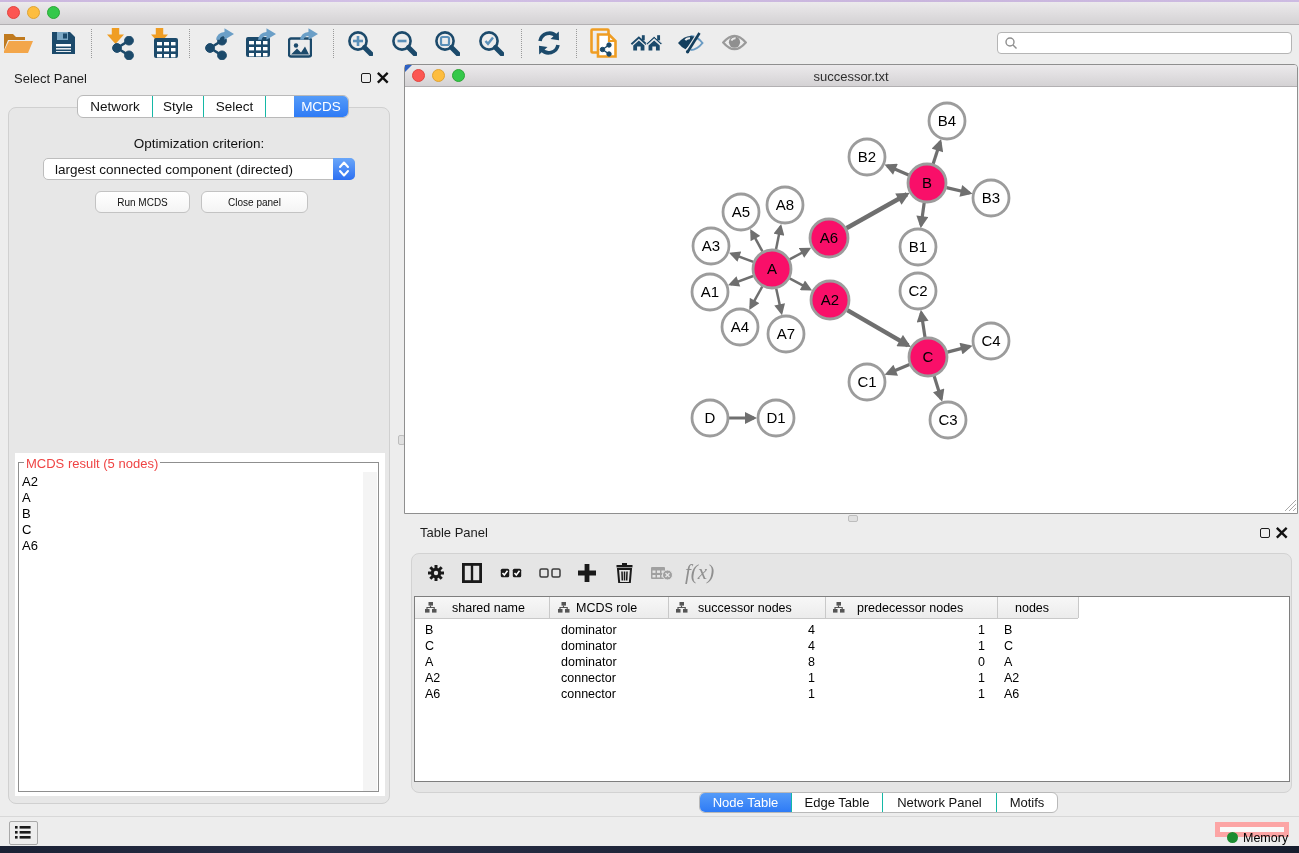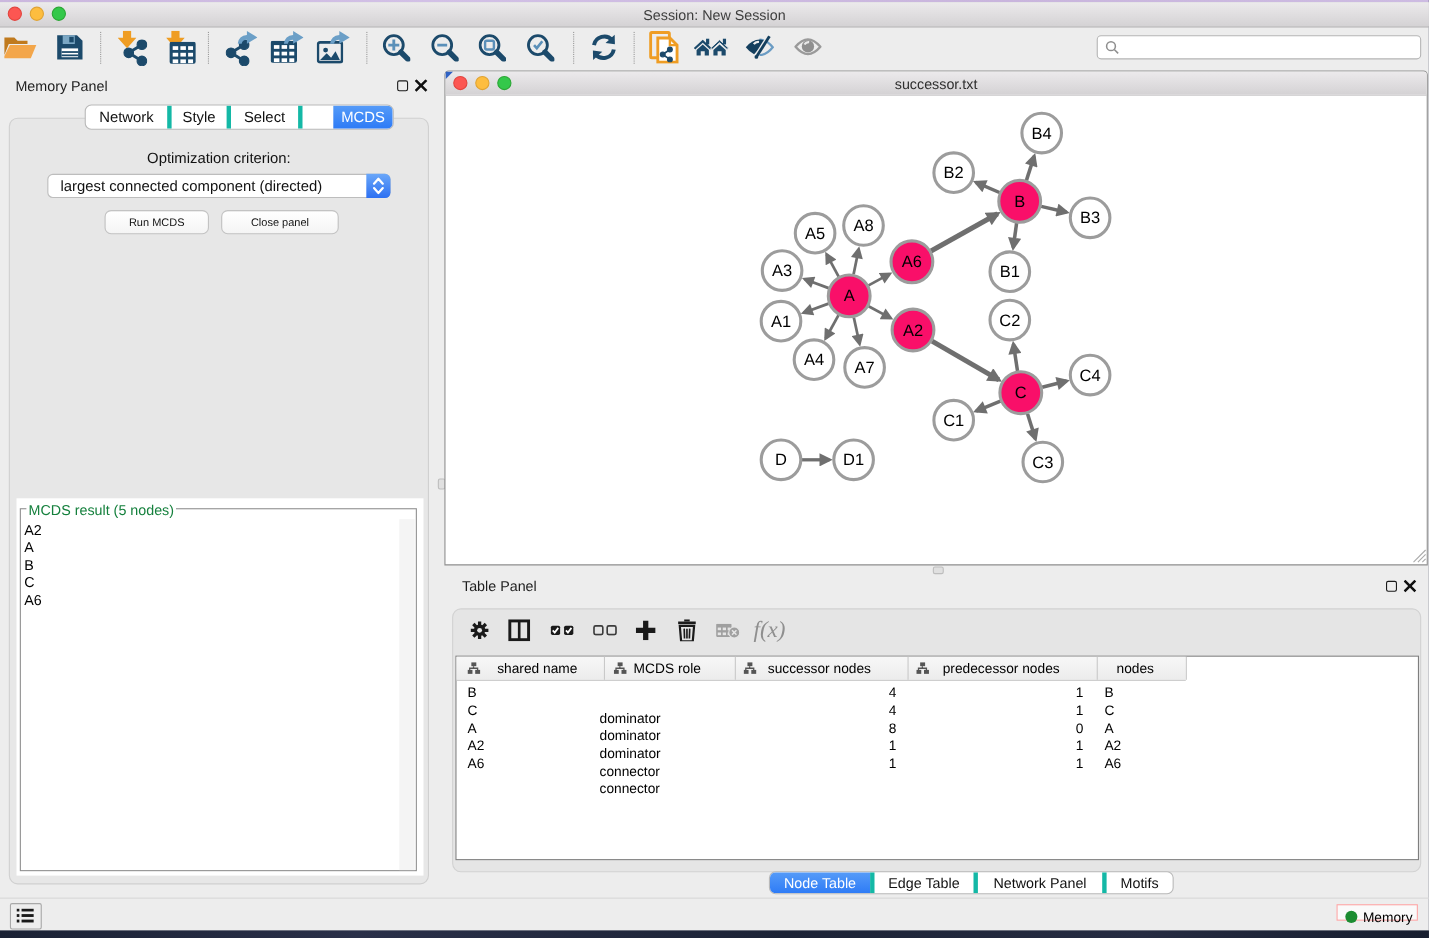--- a/index.html
+++ b/index.html
@@ -10,40 +10,39 @@
   .mactb{background:linear-gradient(#eceaec,#d4d2d4);border-bottom:1px solid #b2b0b2;}
   .tl{position:absolute;width:11px;height:11px;border-radius:50%;top:3.5px;box-sizing:content-box;}
   .tl.r{background:#fc5652;border:1px solid #e2453f;}
   .tl.y{background:#fdbd3f;border:1px solid #e0a333;}
   .tl.g{background:#34c84a;border:1px solid #2ca736;}
   .sep{position:absolute;top:29px;height:29px;width:0;border-left:1px dotted #9a9a9a;}
   .ptitle{font-size:13px;color:#1d1d1d;}
   .flicon{position:absolute;width:10px;height:10px;border:1.5px solid #1b1b1b;border-radius:2px;box-sizing:border-box;}
   .seg{position:absolute;display:flex;height:21px;background:#fff;border:1px solid #b9b9b9;
        border-radius:6px;overflow:hidden;font-size:13.5px;}
-  .seg>div{display:flex;align-items:center;justify-content:center;color:#111;border-right:4px solid #14b8a6;}
+  .seg>div{display:flex;align-items:center;justify-content:center;color:#111;border-right:1px solid #14b8a6;}
   .seg>div:last-child{border-right:none;}
   .seg>div.on{background:linear-gradient(#559bf8,#2e7bf6);color:#fff;}
   .btn{position:absolute;height:20px;background:linear-gradient(#ffffff,#f4f4f4);border:1px solid #c3c3c3;
        border-radius:6px;font-size:10px;color:#111;display:flex;align-items:center;justify-content:center;}
 </style>
 </head>
 <body>
 
 <div class="abs" style="left:0;top:0;width:1299px;height:2px;background:linear-gradient(90deg,#cbb7de,#d2c0e6 30%,#c9b5dd 70%,#cdbbe2);"></div>
 
 <div class="abs" style="left:0;top:2px;width:1299px;height:844px;background:#ededed;"></div>
 
 <div class="abs" style="left:0;top:846px;width:1299px;height:7px;background:linear-gradient(90deg,#1a2134,#2a3049 25%,#1c2336 55%,#262c42 80%,#161d2e);"></div>
 
 <div class="abs mactb" style="left:0;top:2px;width:1299px;height:22px;">
   <div class="tl r" style="left:6.5px;"></div>
   <div class="tl y" style="left:26.5px;"></div>
   <div class="tl g" style="left:46.5px;"></div>
-  <div style="text-align:center;font-size:13px;color:#3e3e3e;padding-top:4px;">Session: New Session</div>
 </div>
 
 <div class="sep" style="left:91px;"></div>
 <div class="sep" style="left:189px;"></div>
 <div class="sep" style="left:333px;"></div>
 <div class="sep" style="left:521px;"></div>
 <div class="sep" style="left:576px;"></div>
 
 <svg class="abs" style="left:3px;top:31px;" width="31" height="24" viewBox="0 0 31 24">
 <path d="M1 3 L10 3 L13 6 L22 6 L22 9 L5 9 L1 19 Z" fill="#c07a1e"></path>
@@ -192,21 +191,21 @@
 <path d="M9.3 6.5 Q10.8 4 13.6 4.3" fill="none" stroke="#e9e9e9" stroke-width="2"></path>
 </svg>
 
 <div class="abs" style="left:997px;top:32px;width:293px;height:20px;background:#fff;border:1px solid #b5b5b5;border-radius:4px;">
  <svg width="14" height="14" style="position:absolute;left:6px;top:3px;">
       <circle cx="6" cy="6" r="4" fill="none" stroke="#8e8e8e" stroke-width="1.4"></circle>
       <line x1="9" y1="9" x2="12.5" y2="12.5" stroke="#8e8e8e" stroke-width="1.4"></line>
     </svg>
 </div>
 
-<div class="abs ptitle" style="left:14px;top:71px;">Memory Panel</div>
+<div class="abs ptitle" style="left:14px;top:71px;">Select Panel</div>
 <div class="flicon" style="left:361px;top:73px;"></div>
 <svg class="abs" style="left:377px;top:72px;" width="11.5" height="11.5" viewBox="0 0 14 14">
     <path d="M2 0 L7 5 L12 0 L14 2 L9 7 L14 12 L12 14 L7 9 L2 14 L0 12 L5 7 L0 2 Z" fill="#111"></path>
   </svg>
 
 <div class="abs" style="left:8px;top:107px;width:382px;height:697px;background:#e7e7e7;border:1px solid #d0d0d0;border-radius:8px;box-sizing:border-box;"></div>
 
 <div class="seg" style="left:77px;top:95px;">
   <div style="width:74px;">Network</div>
   <div style="width:50px;">Style</div>
@@ -223,21 +222,21 @@
         <path d="M7 13 L11 17.5 L15 13" fill="none" stroke="#fff" stroke-width="2" stroke-linecap="round" stroke-linejoin="round"></path>
       </svg>
   </div>
 </div>
 <div class="btn" style="left:95px;top:191px;width:93px;">Run MCDS</div>
 <div class="btn" style="left:201px;top:191px;width:105px;">Close panel</div>
 
 <div class="abs" style="left:15px;top:453px;width:370px;height:343px;background:#fff;"></div>
 <div class="abs" style="left:18px;top:462px;width:361px;height:330px;border:1px solid #8f8f8f;box-sizing:border-box;"></div>
 <div class="abs" style="left:363px;top:472px;width:14px;height:319px;background:#f4f4f4;"></div>
-<div class="abs" style="left:24px;top:456px;background:#fff;padding:0 2px;font-size:13px;color:#15803d;">MCDS result (5 nodes)</div>
+<div class="abs" style="left:24px;top:456px;background:#fff;padding:0 2px;font-size:13px;color:#ef4444;">MCDS result (5 nodes)</div>
 <div class="abs" style="left:22px;top:474px;font-size:13px;color:#000;line-height:16px;">A2<br>A<br>B<br>C<br>A6</div>
 
 <div class="abs" style="left:398px;top:435px;width:5px;height:8px;background:#e0e0e0;border:1px solid #bdbdbd;border-radius:2px;"></div>
 
 <div class="abs" style="left:404px;top:64px;width:894px;height:450px;background:#fff;border:1px solid #8f8f8f;border-radius:4px 4px 0 0;box-sizing:border-box;"></div>
 <div class="abs mactb" style="left:405px;top:65px;width:892px;height:21px;border-radius:3px 3px 0 0;">
   <div class="tl r" style="left:6.5px;"></div>
   <div class="tl y" style="left:26.5px;"></div>
   <div class="tl g" style="left:46.5px;"></div>
   <div style="text-align:center;font-size:13px;color:#2e2e2e;padding-top:4px;">successor.txt</div>
@@ -444,21 +443,21 @@
         <rect x="3.5" y="0" width="4.5" height="3.6"></rect>
         <rect x="0" y="7" width="4.5" height="3.6"></rect>
         <rect x="7" y="7" width="4.5" height="3.6"></rect>
         <path d="M5.5 3.6 L5.5 5.5 M2 7 L2 5.5 L9.2 5.5 L9.2 7" stroke="#555" stroke-width="1.2" fill="none"></path>
       </g>
     </svg>
 </div>
 
 <div class="abs" style="left:415px;top:619px;width:873px;font-size:12.5px;color:#000;">
   <div style="position:absolute;left:10px;top:3px;line-height:16px;">B<br>C<br>A<br>A2<br>A6</div>
-  <div style="position:absolute;left:130px;top:3px;line-height:16px;margin-top:23px;">dominator<br>dominator<br>dominator<br>connector<br>connector</div>
+  <div style="position:absolute;left:146px;top:3px;line-height:16px;">dominator<br>dominator<br>dominator<br>connector<br>connector</div>
   <div style="position:absolute;left:340px;top:3px;line-height:16px;width:60px;text-align:right;">4<br>4<br>8<br>1<br>1</div>
   <div style="position:absolute;left:510px;top:3px;line-height:16px;width:60px;text-align:right;">1<br>1<br>0<br>1<br>1</div>
   <div style="position:absolute;left:589px;top:3px;line-height:16px;">B<br>C<br>A<br>A2<br>A6</div>
 </div>
 
 <div class="seg" style="left:672px;top:791.5px;font-size:13px;height:19px;margin-left:27px;">
   <div class="on" style="width:91px;">Node Table</div>
   <div style="width:90px;">Edge Table</div>
   <div style="width:113px;">Network Panel</div>
   <div style="width:60px;">Motifs</div>
@@ -470,16 +469,16 @@
       <g fill="#1a1a1a">
         <rect x="0" y="0" width="2.6" height="2.6"></rect>
         <rect x="4.6" y="0" width="11" height="2.6"></rect>
         <rect x="0" y="5" width="2.6" height="2.6"></rect>
         <rect x="4.6" y="5" width="11" height="2.6"></rect>
         <rect x="0" y="10" width="2.6" height="2.6"></rect>
         <rect x="4.6" y="10" width="11" height="2.6"></rect>
       </g>
     </svg>
 </div>
-<div class="abs" style="left:1215px;top:822px;width:74px;height:15px;background:#fafafa;border:1px solid #fca5a5;box-sizing:border-box;">
+<div class="abs" style="left:1215px;top:822px;width:74px;height:15px;background:#fafafa;border:5px solid #fca5a5;box-sizing:border-box;">
   <div style="position:absolute;left:7px;top:5px;width:11px;height:11px;border-radius:50%;background:#1c8c31;"></div>
   <div style="position:absolute;left:23px;top:4px;font-size:12.5px;color:#000;">Memory</div>
 </div>
 
 </body></html>

